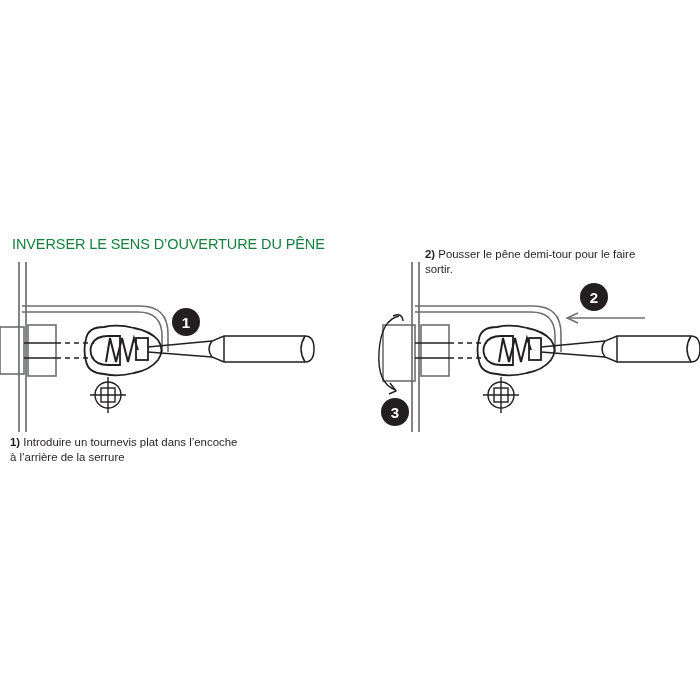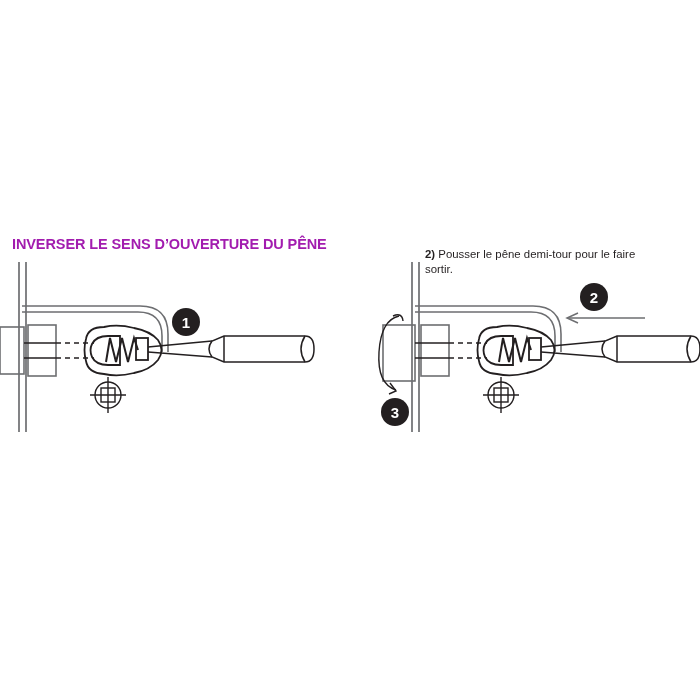--- a/index.html
+++ b/index.html
@@ -20,23 +20,23 @@
     left: 0;
     top: 0;
     width: 700px;
     height: 700px;
   }
   .title {
     position: absolute;
     left: 12px;
     top: 236px;
     font-size: 14.5px;
-    font-weight: bold;
+    font-weight: normal;
     letter-spacing: -0.1px;
-    color: #a21caf;
+    color: #15803d;
     white-space: nowrap;
   }
   .caption {
     position: absolute;
     font-size: 11.4px;
     line-height: 14.5px;
     color: #231f20;
   }
   .caption b { font-weight: bold; }
   #cap1 { left: 10px; top: 435px; width: 230px; }
@@ -195,20 +195,25 @@
         <line x1="568" y1="318" x2="645" y2="318"></line>
         <path d="M578 313 L567 318 L578 323" fill="none"></path>
       </g>
     </g>
   </svg>
 
   <div class="badge" id="badge1">1</div>
   <div class="badge" id="badge2">2</div>
   <div class="badge" id="badge3">3</div>
 
+  <div class="caption" id="cap1">
+    <b>1)</b>
+    <span>Introduire un tournevis plat dans</span>
+    <span>l’encoche à l’arrière de la serrure</span>
+  </div>
 
   <div class="caption" id="cap2">
     <b>2)</b>
     <span>Pousser le pêne demi-tour pour</span>
     <span>le faire sortir.</span>
   </div>
 
 
 </div>
 

